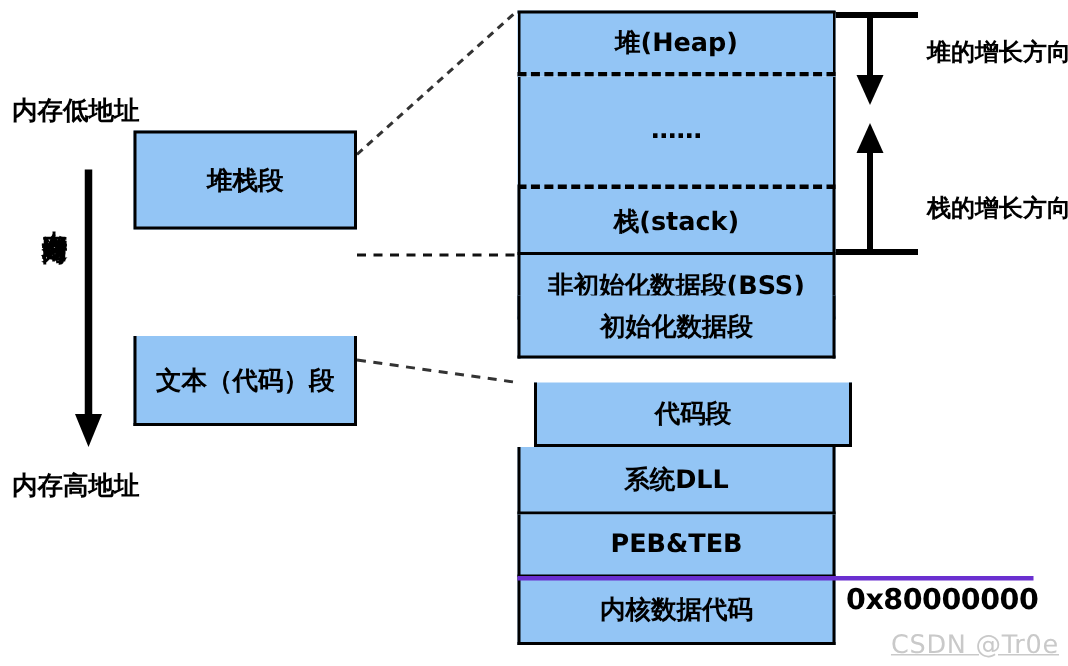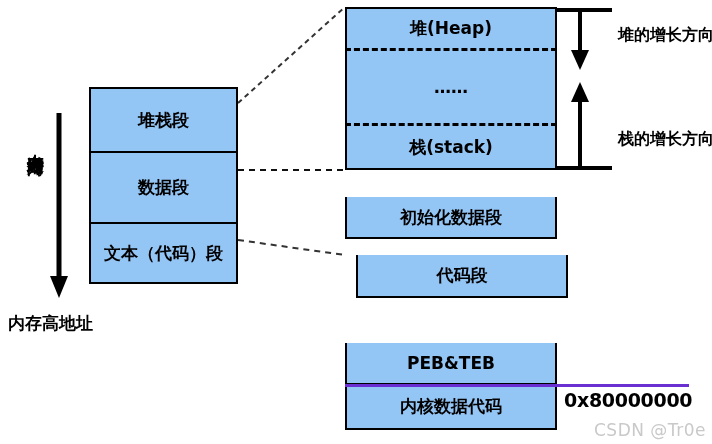--- a/index.html
+++ b/index.html
@@ -79,20 +79,21 @@
   }
 
   
   #watermark {
     position: absolute;
     right: 6px; bottom: 4px;
     font-size: 17px;
     color: #c9c9c9;
     font-family: "DejaVu Sans", "Liberation Sans", sans-serif;
     letter-spacing: 0.5px;
+    text-decoration: underline;
   }
 
   svg.overlay { position: absolute; left: 0; top: 0; width: 712px; height: 444px; pointer-events: none; }
 </style>
 </head>
 <body>
 
 <div id="stage">
 
   <svg class="overlay" viewBox="0 0 712 444">
@@ -107,43 +108,45 @@
     <line x1="580" y1="10" x2="580" y2="57" stroke="#000" stroke-width="4"></line>
     <polygon points="580,70 571,50 589,50" fill="#000"></polygon>
 
     <line x1="580" y1="167" x2="580" y2="95" stroke="#000" stroke-width="4"></line>
     <polygon points="580,82 571,102 589,102" fill="#000"></polygon>
 
     <line x1="557" y1="10" x2="612" y2="10" stroke="#000" stroke-width="4"></line>
     <line x1="557" y1="168" x2="612" y2="168" stroke="#000" stroke-width="4"></line>
   </svg>
 
+  <div class="plain-label" style="left:8px; top:62px;">内存低地址</div>
 
   <div class="plain-label" style="left:8px; top:312px;">内存高地址</div>
 
   <div id="vert-dir">内存递增方向</div>
 
   <div id="left-col">
     <div class="seg lseg" style="top:0px; height:66px;">堆栈段</div>
-    <div class="seg lseg nb" style="top:66px; height:71px;">数据段</div>
     <div class="seg lseg nb" style="top:137px; height:60px;">文本（代码）段</div>
   </div>
 
   <div id="right-col">
     <div class="seg rseg dashed-bot" style="top:0px; height:44px;">堆(Heap)</div>
 
     <div class="seg rseg notop dashed-bot" style="top:44px; height:75px;">……</div>
 
     <div class="seg rseg notop" style="top:119px; height:44px;">栈(stack)</div>
 
+    <div class="seg rseg nb" style="top:163px; height:43px;">非初始化数据段(BSS)</div>
 
     <div class="seg rseg nb" style="top:190px; height:42px;text-align:right;">初始化数据段</div>
 
     <div class="seg rseg nb" style="top:248px; height:43px;margin-left:11px;">代码段</div>
 
+    <div class="seg rseg nb" style="top:291px; height:45px;">系统DLL</div>
 
     <div class="seg rseg nb" style="top:336px; height:42px;">PEB&amp;TEB</div>
 
     <div class="seg rseg nb" style="top:378px; height:45px;">内核数据代码</div>
   </div>
 
   <div id="purple-line"></div>
 
   <div class="grow-label" style="left:618px; top:25px;">堆的增长方向</div>
   <div class="grow-label" style="left:618px; top:129px;">栈的增长方向</div>

